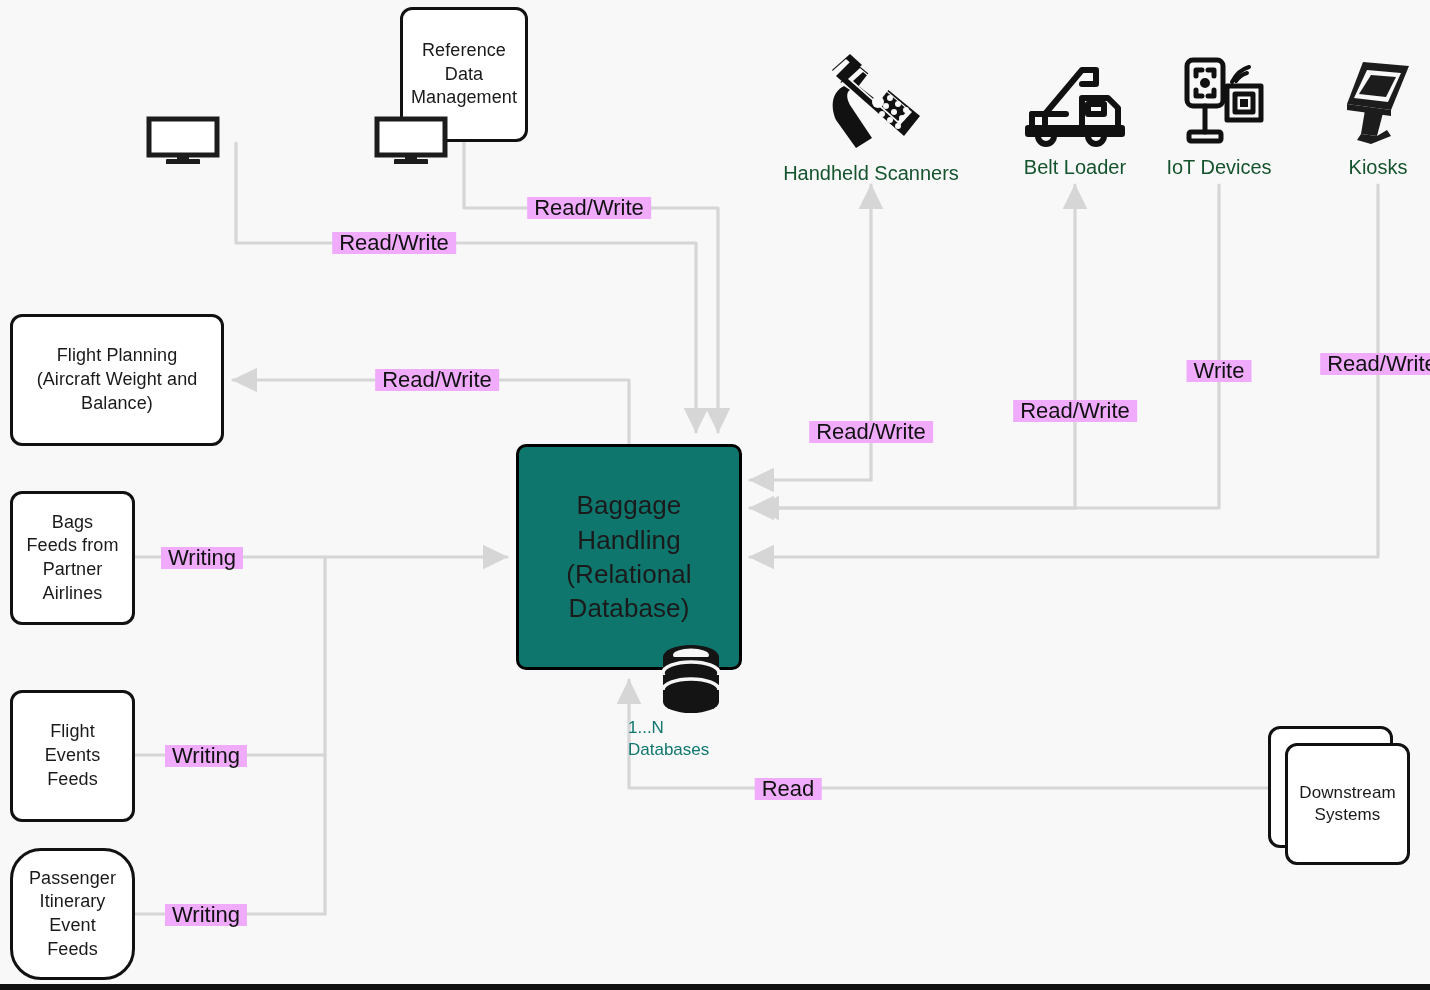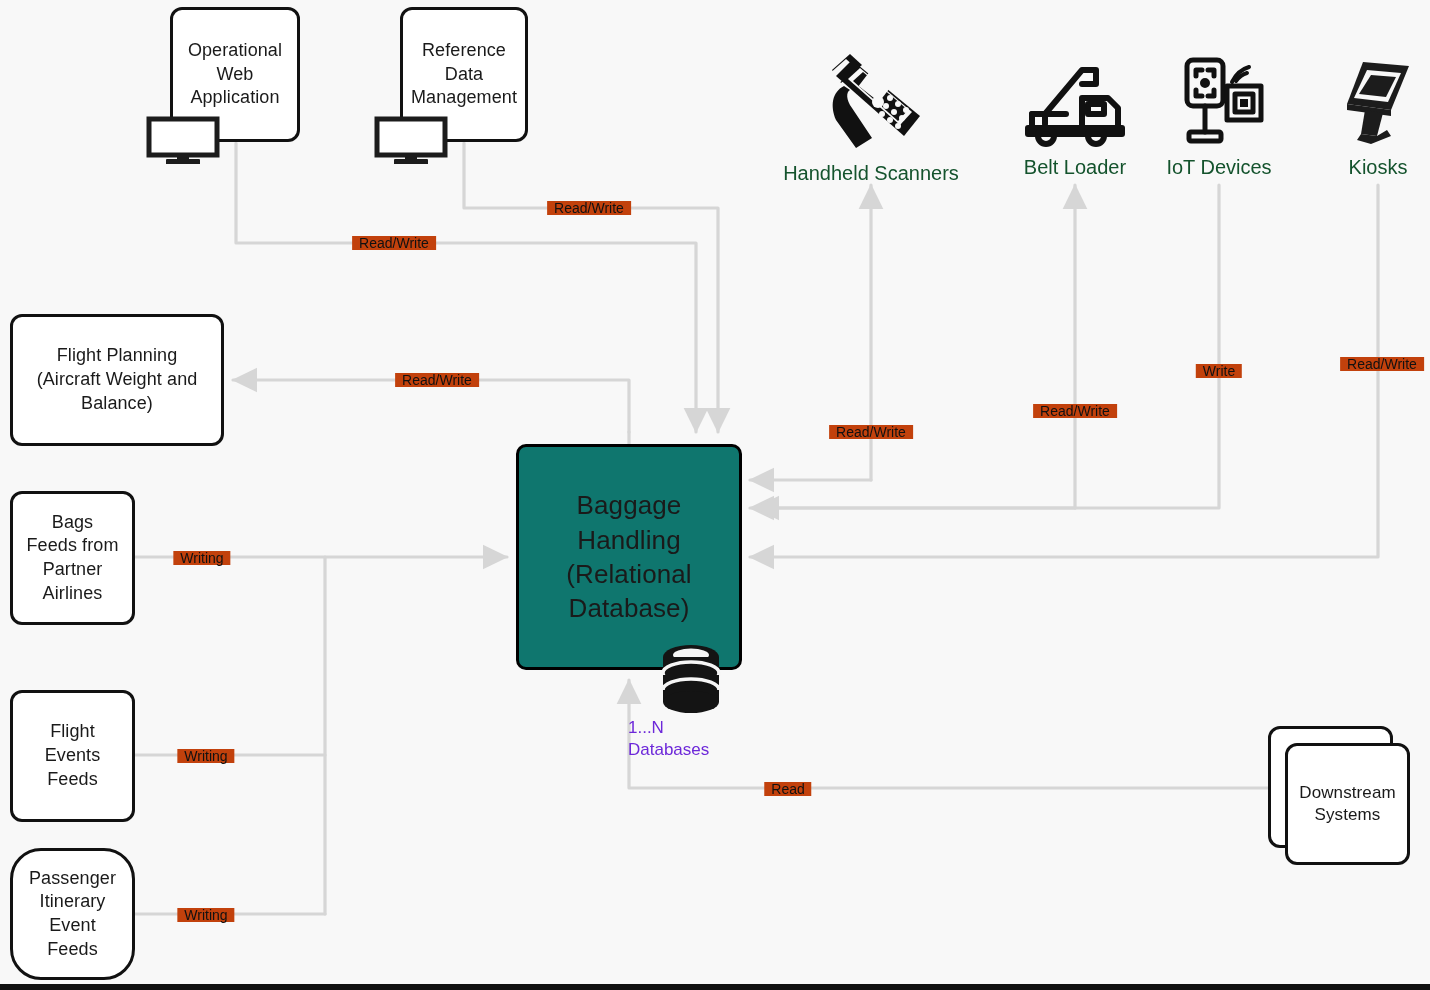--- a/index.html
+++ b/index.html
@@ -39,23 +39,23 @@
   .node.stack-back{
     z-index:1;background:#ffffff;
   }
   .node.stack-front{
     z-index:2;
   }
 
   
   .elabel{
     position:absolute;
-    font-size:14px;
+    font-size:22px;
     color:#111111;
-    background:#c2410c;
+    background:#f0abfc;
     padding:0 7px;
     white-space:nowrap;
     z-index:5;
     line-height:1;
   }
   .elabel.center{transform:translate(-50%,-50%);}
   .elabel.leftclip{transform:translate(-50%,-50%);}
 
   
   .device{
@@ -66,21 +66,21 @@
   .device .glyph{display:block;}
   .device .caption{
     margin-top:4px;
     font-size:20px;color:#14532d;white-space:nowrap;
   }
 
   .monitor-icon{position:absolute;z-index:4;}
   .dbcyl{position:absolute;z-index:6;}
   .dbcaption{
     position:absolute;z-index:6;
-    font-size:17px;color:#6d28d9;text-align:center;line-height:1.3;
+    font-size:17px;color:#0f766e;text-align:center;line-height:1.3;
     white-space:pre-line;
   }
 
   .bottom-rule{
     position:absolute;left:0;top:984px;width:1430px;height:6px;
     background:#111111;z-index:20;
   }
 </style>
 </head>
 <body>
@@ -127,25 +127,20 @@
   <div class="elabel center" style="left:437px;top:380px;">Read/Write</div>
   <div class="elabel center" style="left:202px;top:558px;">Writing</div>
   <div class="elabel center" style="left:206px;top:756px;">Writing</div>
   <div class="elabel center" style="left:206px;top:915px;">Writing</div>
   <div class="elabel center" style="left:871px;top:432px;">Read/Write</div>
   <div class="elabel center" style="left:1075px;top:411px;">Read/Write</div>
   <div class="elabel center" style="left:1219px;top:371px;">Write</div>
   <div class="elabel leftclip" style="left:1382px;top:364px;">Read/Write</div>
   <div class="elabel center" style="left:788px;top:789px;">Read</div>
 
-  <div class="node" style="left:170px;top:7px;width:130px;height:135px;font-size:18px;z-index:3;">
-    <span class="txt">Operational
-Web
-Application</span>
-  </div>
   <div class="monitor-icon" style="left:146px;top:116px;">
     <svg width="78" height="48" viewBox="0 0 78 48" aria-hidden="true">
       <rect x="3" y="3" width="68" height="36" fill="#ffffff" stroke="#1c1c1c" stroke-width="5"></rect>
       <rect x="31" y="38" width="12" height="8" fill="#1c1c1c"></rect>
       <rect x="20" y="43" width="34" height="6" rx="1" fill="#1c1c1c"></rect>
     </svg>
   </div>
 
   <div class="node" style="left:400px;top:7px;width:128px;height:135px;font-size:18px;z-index:3;">
     <span class="txt">Reference

